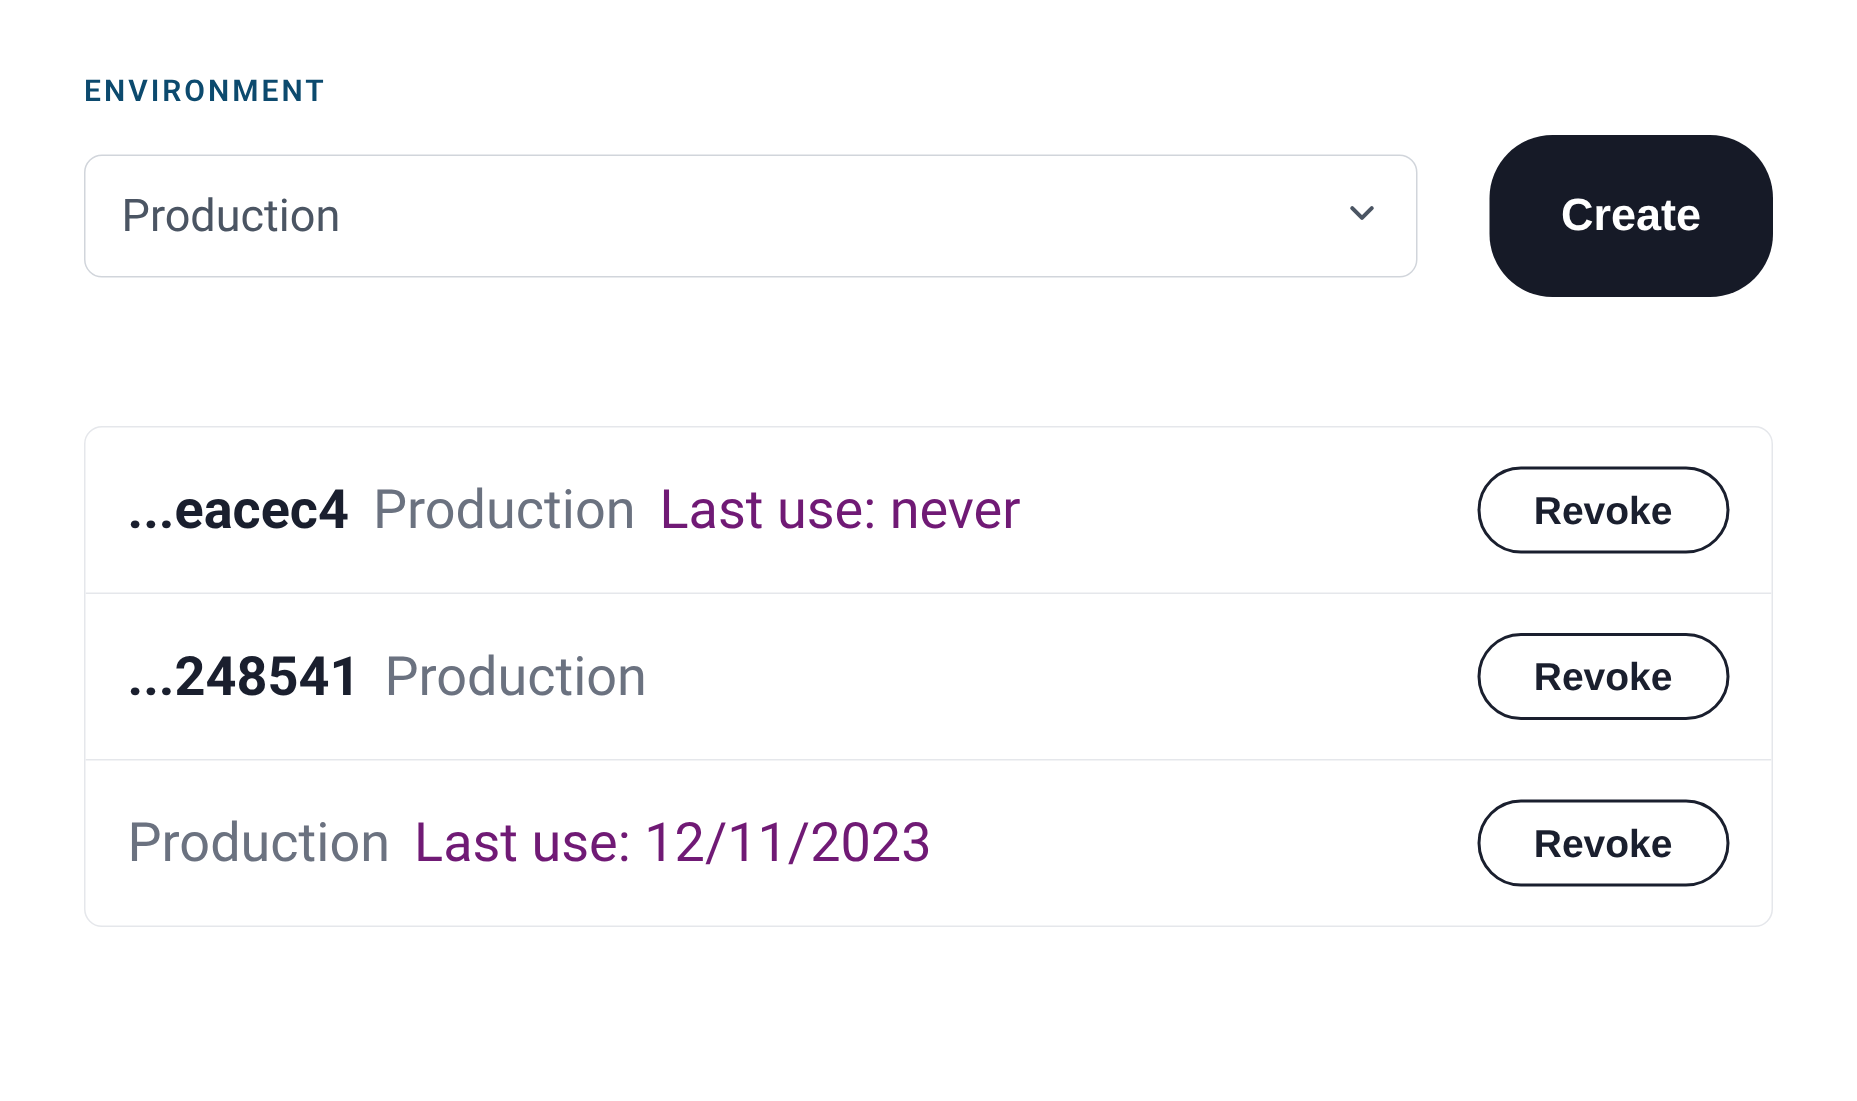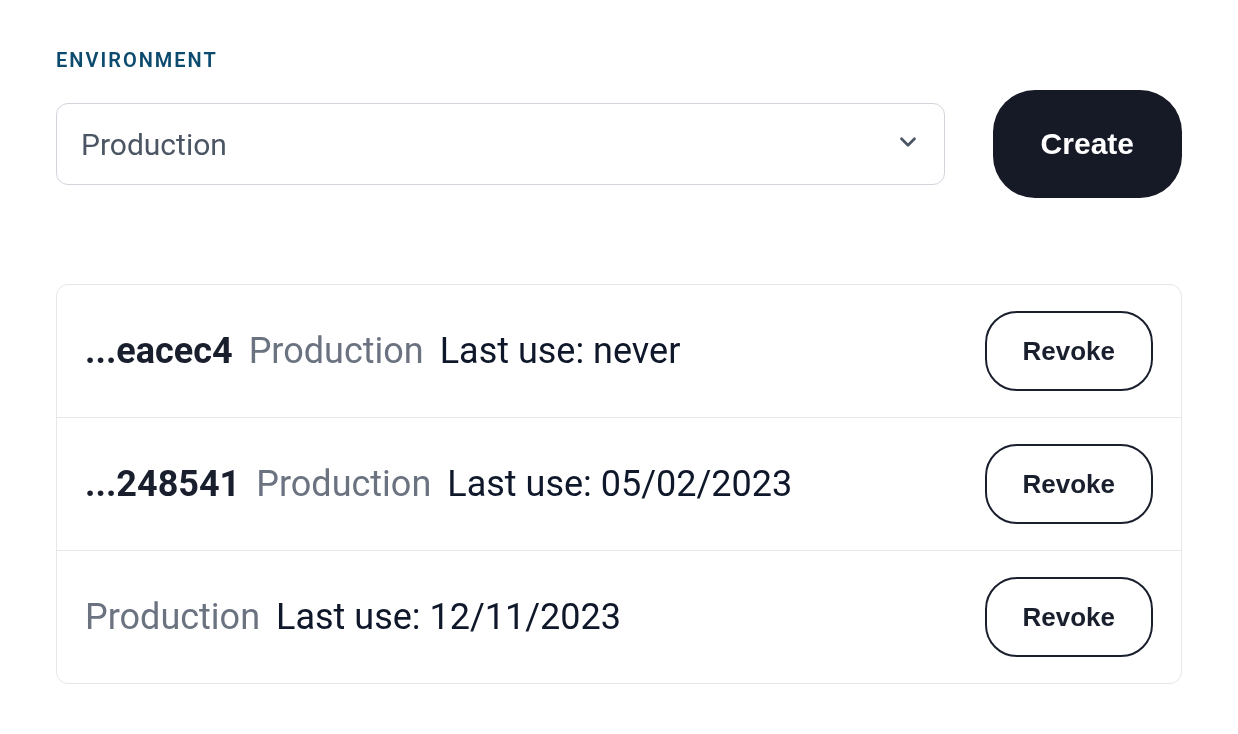--- a/index.html
+++ b/index.html
@@ -86,25 +86,25 @@
     }
     .key-id {
       font-weight: 700;
       color: #1a1f2e;
     }
     .key-env {
       color: #6b7280;
       font-weight: 400;
     }
     .key-last-use {
-      color: #0f172a;
+      color: #701a75;
       font-weight: 400;
     }
     .revoke-btn {
-      height: 80px;
+      height: 58px;
       padding: 1px 36px;
       background: #ffffff;
       color: #1a1f2e;
       font-size: 26px;
       font-weight: 600;
       border: 2px solid #1a1f2e;
       border-radius: 32px;
       cursor: pointer;
     }
   </style>
@@ -137,21 +137,20 @@
         <span class="key-env">Production</span>
         <span class="key-last-use">Last use: never</span>
       </div>
       <button class="revoke-btn">Revoke</button>
     </div>
 
     <div class="key-row">
       <div class="key-info">
         <span class="key-id">...248541</span>
         <span class="key-env">Production</span>
-        <span class="key-last-use">Last use: 05/02/2023</span>
       </div>
       <button class="revoke-btn">Revoke</button>
     </div>
 
     <div class="key-row">
       <div class="key-info">
         <span class="key-env">Production</span>
         <span class="key-last-use">Last use: 12/11/2023</span>
       </div>
       <button class="revoke-btn">Revoke</button>

